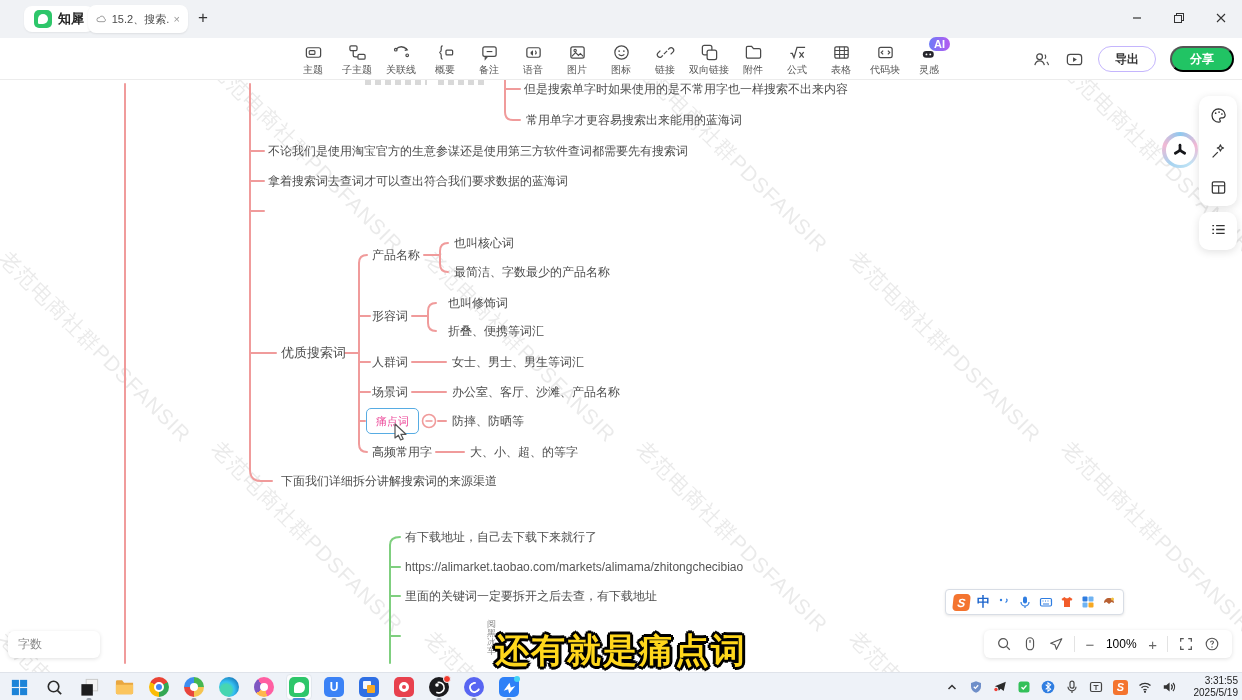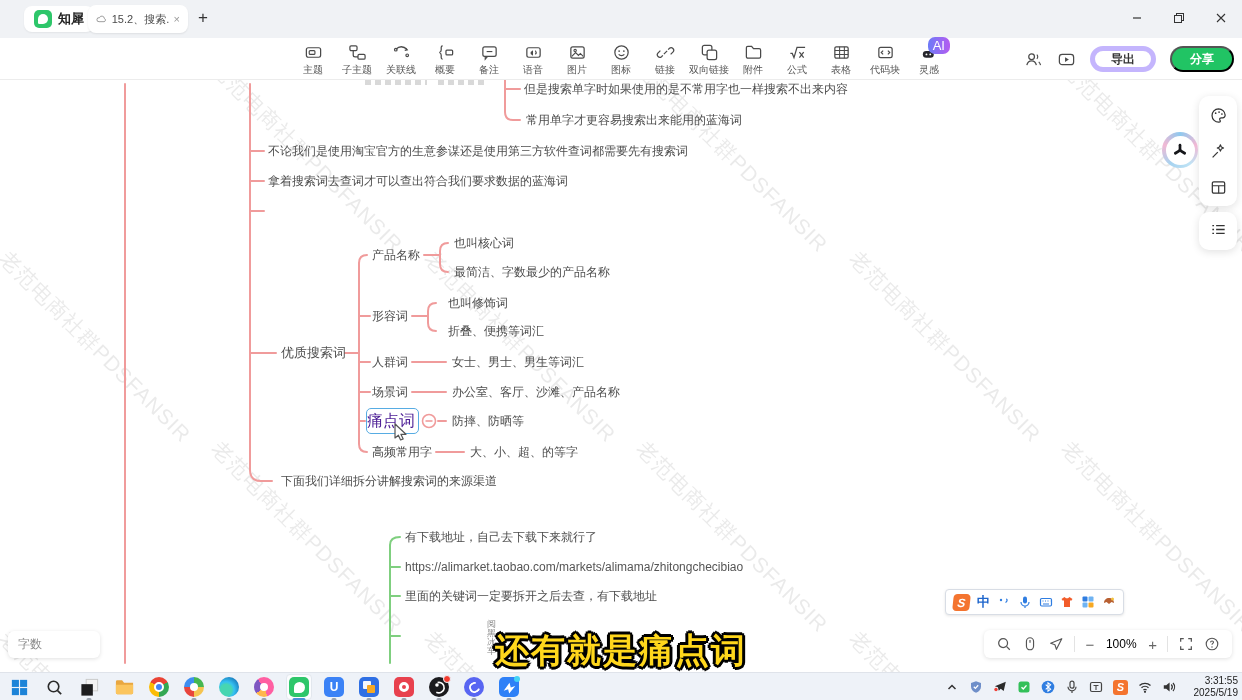--- a/index.html
+++ b/index.html
@@ -21,30 +21,30 @@
 .toolbar{position:absolute;left:0;top:38px;width:1242px;height:42px;background:#fff;border-bottom:1px solid #ececec}
 .tleft{position:absolute;left:8px;top:0;height:42px;display:flex;align-items:center;gap:12px}
 .ham{display:flex;flex-direction:column;gap:3px;cursor:pointer;padding:4px}
 .ham i{display:block;width:16px;height:2px;background:#333;border-radius:1px}
 .savedtxt{font-size:12px;color:#8a8a8a}
 .vdiv{width:1px;height:16px;background:#e3e3e3}
 .tools{position:absolute;left:291px;top:3px;display:flex}
 .ti{width:44px;display:flex;flex-direction:column;align-items:center;gap:2px;cursor:pointer;position:relative;padding-top:2px}
 .ti svg{width:19px;height:19px}
 .tl{font-size:10px;color:#555;line-height:1.1;white-space:nowrap}
-.aibadge{position:absolute;top:-4px;right:1px;background:linear-gradient(90deg,#6d7bf7,#b55cf0);color:#fff;font-size:13px;font-weight:normal;padding:1px 5px;border-radius:7px}
+.aibadge{position:absolute;top:-4px;right:1px;background:linear-gradient(90deg,#6d7bf7,#b55cf0);color:#fff;font-size:11px;font-weight:bold;padding:1px 5px;border-radius:7px}
 .tright{position:absolute;right:8px;top:0;height:42px;display:flex;align-items:center;gap:14px}
-.btn-export{height:26px;padding:0 16px;border:5px solid #c4b5fd;border-radius:14px;background:#fff;font-size:12px;color:#333;display:flex;align-items:center;cursor:pointer;font-weight:bold}
+.btn-export{height:26px;padding:0 16px;border:1px solid #c4b5fd;border-radius:14px;background:#fff;font-size:12px;color:#333;display:flex;align-items:center;cursor:pointer;font-weight:bold}
 .btn-share{height:26px;padding:0 18px;border-radius:14px;background:#21c464;font-size:12px;color:#fff;display:flex;align-items:center;cursor:pointer;font-weight:bold}
 
 .canvas{position:absolute;left:0;top:80px;width:1242px;height:592px;background:#fff;overflow:hidden}
 .wm{position:absolute;font-size:21px;letter-spacing:1px;color:rgba(105,105,105,.14);white-space:nowrap;transform:rotate(45deg);transform-origin:0 0;z-index:1;pointer-events:none}
 .mapsvg{position:absolute;left:0;top:0;z-index:2;pointer-events:none}
 .mnode{position:absolute;white-space:nowrap;font-size:12px;color:#4d4d4d;transform:translateY(-50%);z-index:3;cursor:pointer}
-.sel-node{position:absolute;width:53px;height:26px;border:1.5px solid #57ace3;border-radius:5px;background:#fff;z-index:3;display:flex;align-items:center;font-size:16px;color:#4c1d95;cursor:pointer}
+.sel-node{position:absolute;width:53px;height:26px;border:1.5px solid #57ace3;border-radius:5px;background:#fff;z-index:3;display:flex;align-items:center;justify-content:center;font-size:11px;color:#ec4899;cursor:pointer}
 .frag{position:absolute;font-size:9px;color:#8a8a8a;z-index:3;white-space:nowrap}
 .smudge{position:absolute;height:5px;background:repeating-linear-gradient(90deg,#cfcfcf 0 6px,#fff 6px 10px);z-index:3;opacity:.8}
 .subtitle{position:absolute;left:50%;top:548px;transform:translateX(-50%);font-size:34px;font-weight:900;letter-spacing:2px;color:#ffd71c;z-index:8;white-space:nowrap;
  text-shadow:-2px -2px 0 #000,2px -2px 0 #000,-2px 2px 0 #000,2px 2px 0 #000,0 -3px 0 #000,0 3px 0 #000,-3px 0 0 #000,3px 0 0 #000}
 .chip{position:absolute;background:#fff;border-radius:6px;box-shadow:0 1px 4px rgba(0,0,0,.12);z-index:9}
 .wcchip{left:8px;top:551px;width:92px;height:27px;display:flex;align-items:center;padding:0 10px}
 .wctxt{font-size:12px;color:#8a8a8a}
 .zoomchip{right:10px;top:550px;height:28px;display:flex;align-items:center;gap:10px;padding:0 12px}
 .zoomchip svg{width:16px;height:16px;cursor:pointer}
 .zoomtxt{font-size:12px;color:#000000;min-width:34px;text-align:center}

